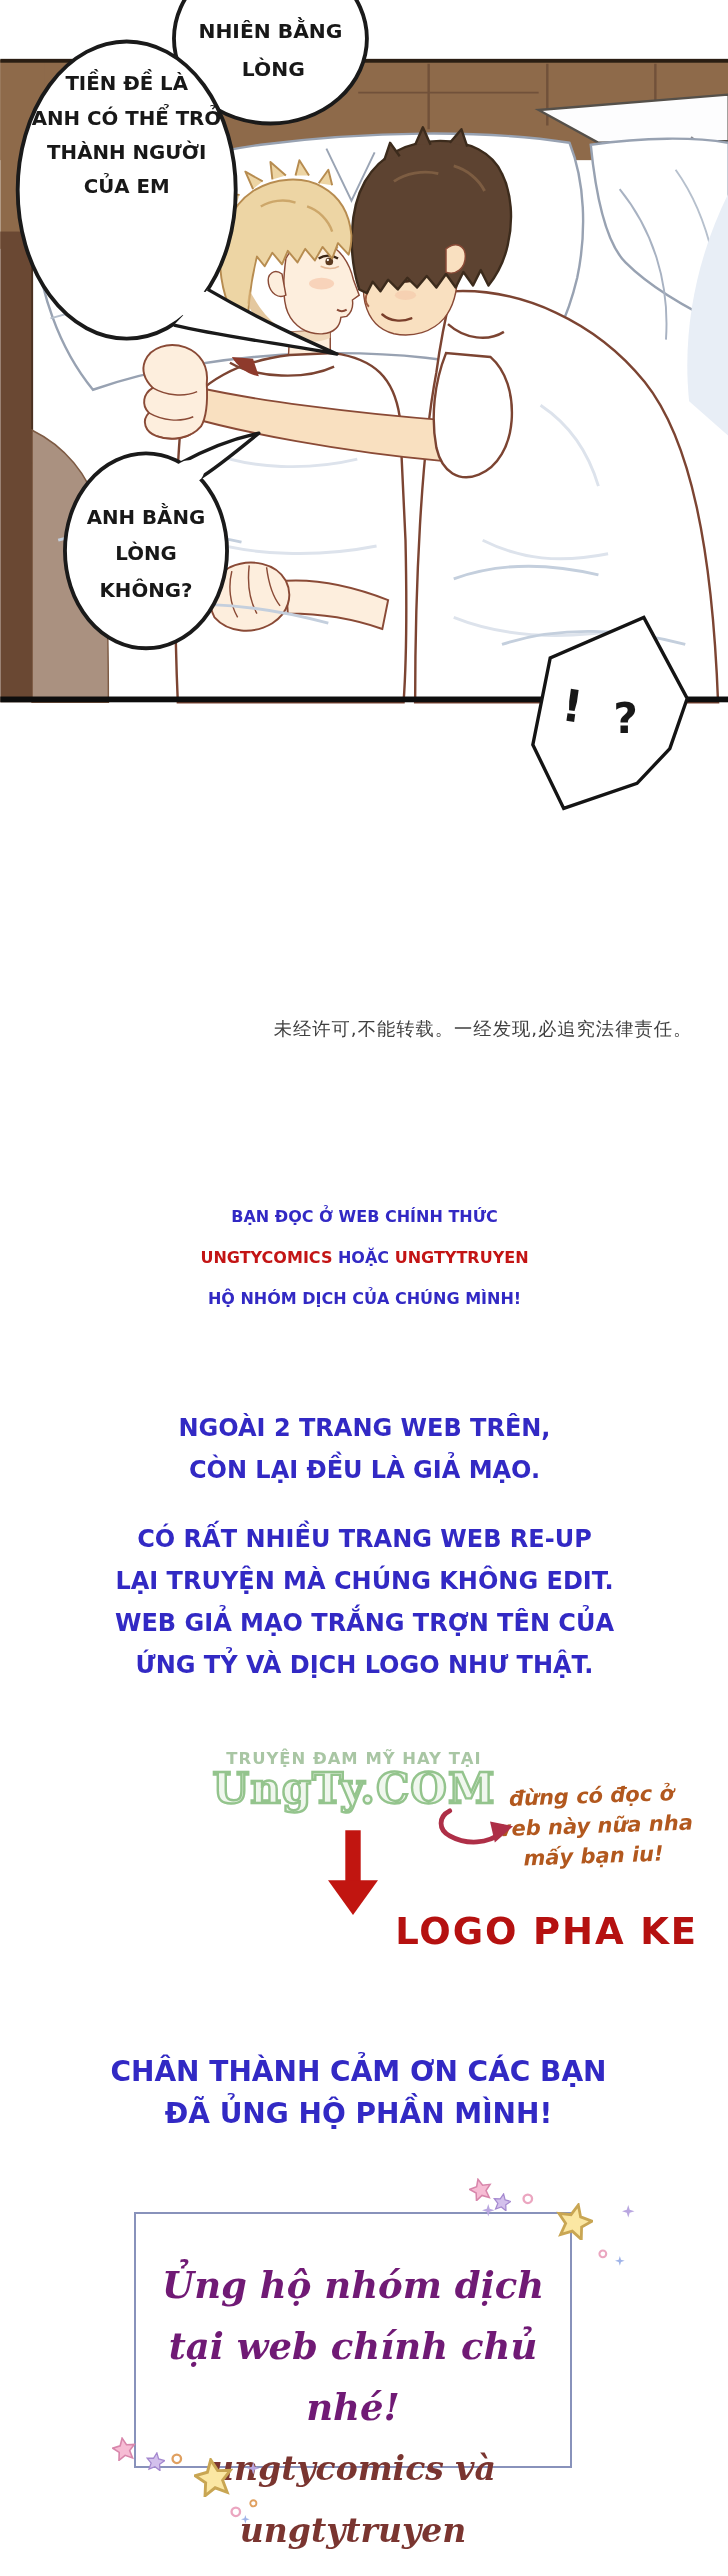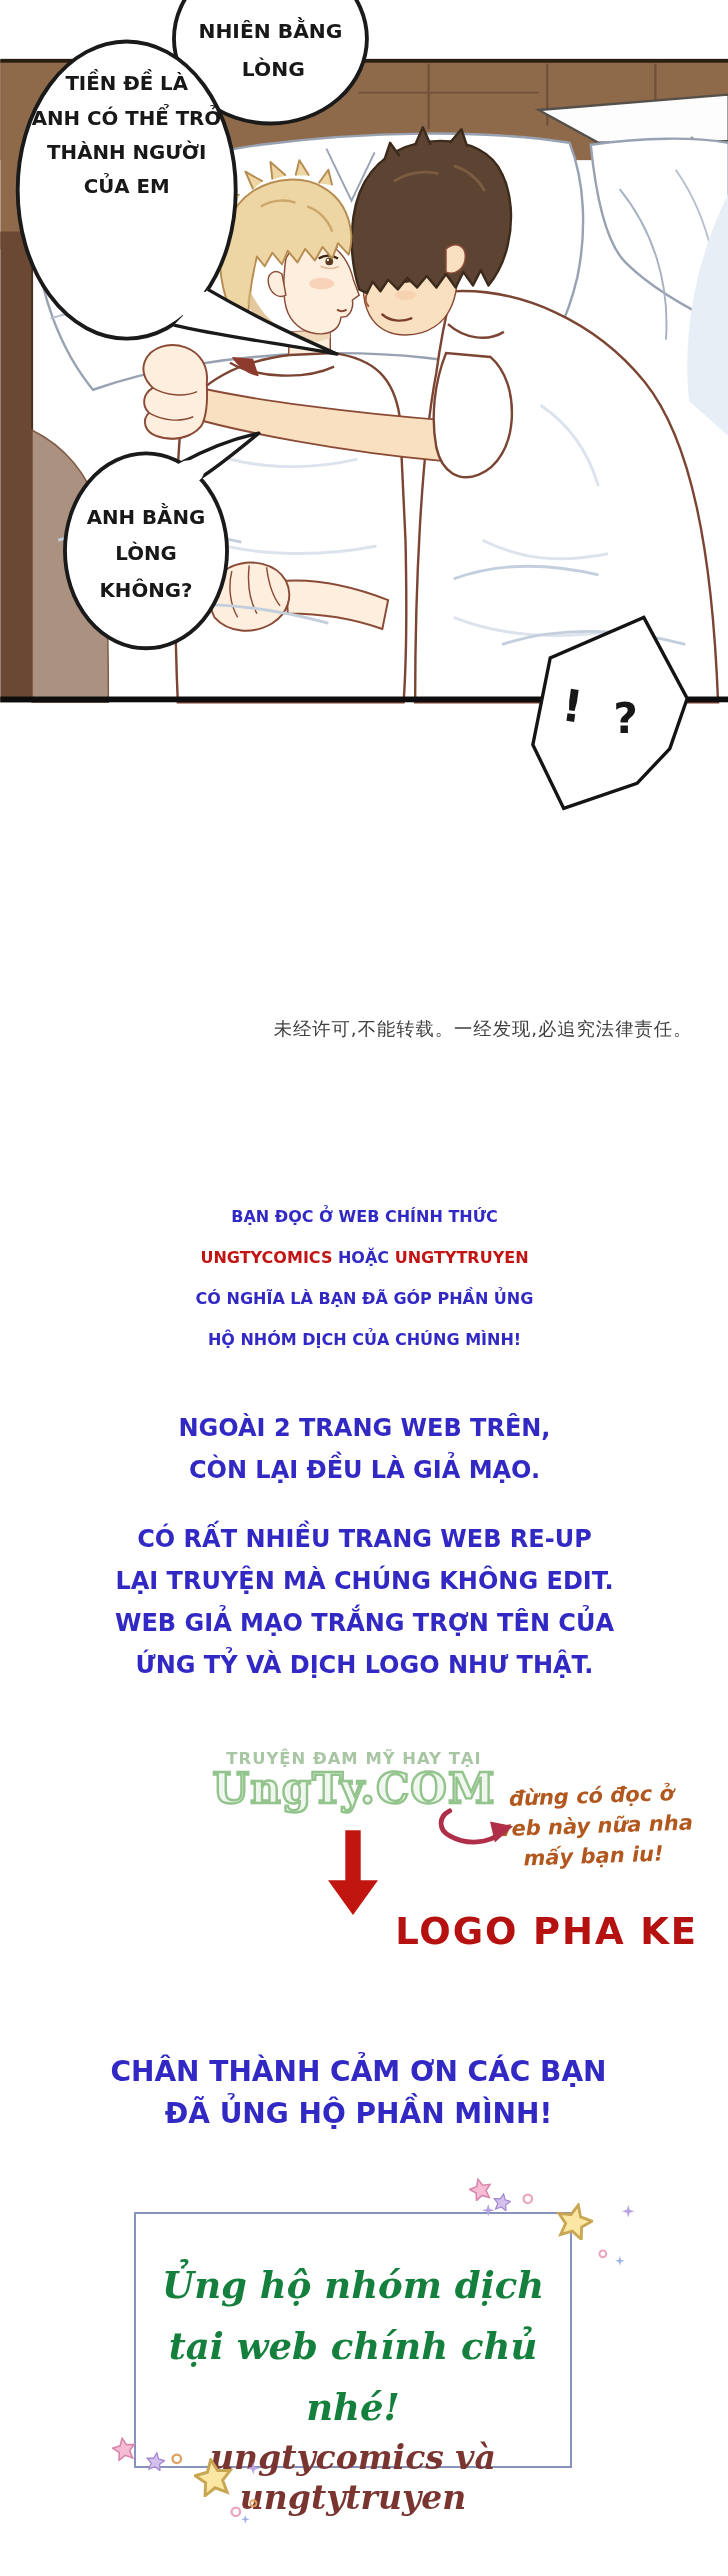--- a/index.html
+++ b/index.html
@@ -51,22 +51,22 @@
   .thanks { left:0; top:2051px; width:717px; text-align:center;
     font-size:28px; line-height:42px; font-weight:700; color:#3229c4; }
 
   
   .support-box {
     left:134px; top:2212px; width:438px; height:256px;
     border:2.9px solid #8892bb; box-sizing:border-box;
     text-align:center; padding-top:41px;
     font-family:"DejaVu Serif", serif; font-style:italic; font-weight:700;
   }
-  .box-blue { font-size:37px; line-height:61px; color:#15803d; }
-  .box-maroon { font-size:33px; line-height:40px; color:#7a3530; }
+  .box-blue { font-size:37px; line-height:61px; color:#701a75; }
+  .box-maroon { font-size:33px; line-height:62px; color:#7a3530; }
 </style>
 </head>
 <body>
 
 <div class="page">
 
   <svg class="abs" style="left:0;top:0" width="729" height="820" viewBox="0 0 755 850">
     <rect x="0" y="0" width="755" height="850" fill="#ffffff"></rect>
 
     <g>
@@ -186,21 +186,20 @@
       <text class="btxt" x="592" y="748" font-size="46" transform="rotate(8 592 740)">!</text>
       <text class="btxt" x="648" y="760" font-size="44">?</text>
     </g>
   </svg>
 
   <div class="abs watermark">未经许可,不能转载。一经发现,必追究法律责任。</div>
 
   <div class="abs notice p1">
     <div><span class="c-blue">BẠN ĐỌC Ở WEB CHÍNH THỨC</span></div>
     <div><span class="c-red">UNGTYCOMICS</span><span class="c-blue"> HOẶC </span><span class="c-red">UNGTYTRUYEN</span></div>
-    <div><span class="c-blue">CÓ NGHĨA LÀ BẠN ĐÃ GÓP PHẦN ỦNG</span></div>
     <div><span class="c-blue">HỘ NHÓM DỊCH CỦA CHÚNG MÌNH!</span></div>
   </div>
 
   <div class="abs notice p2">
     <div><span class="c-blue">NGOÀI 2 TRANG WEB TRÊN,</span></div>
     <div><span class="c-blue">CÒN LẠI ĐỀU LÀ GIẢ MẠO.</span></div>
   </div>
 
   <div class="abs notice p3">
     <div><span class="c-blue">CÓ RẤT NHIỀU TRANG WEB RE-UP</span></div>

